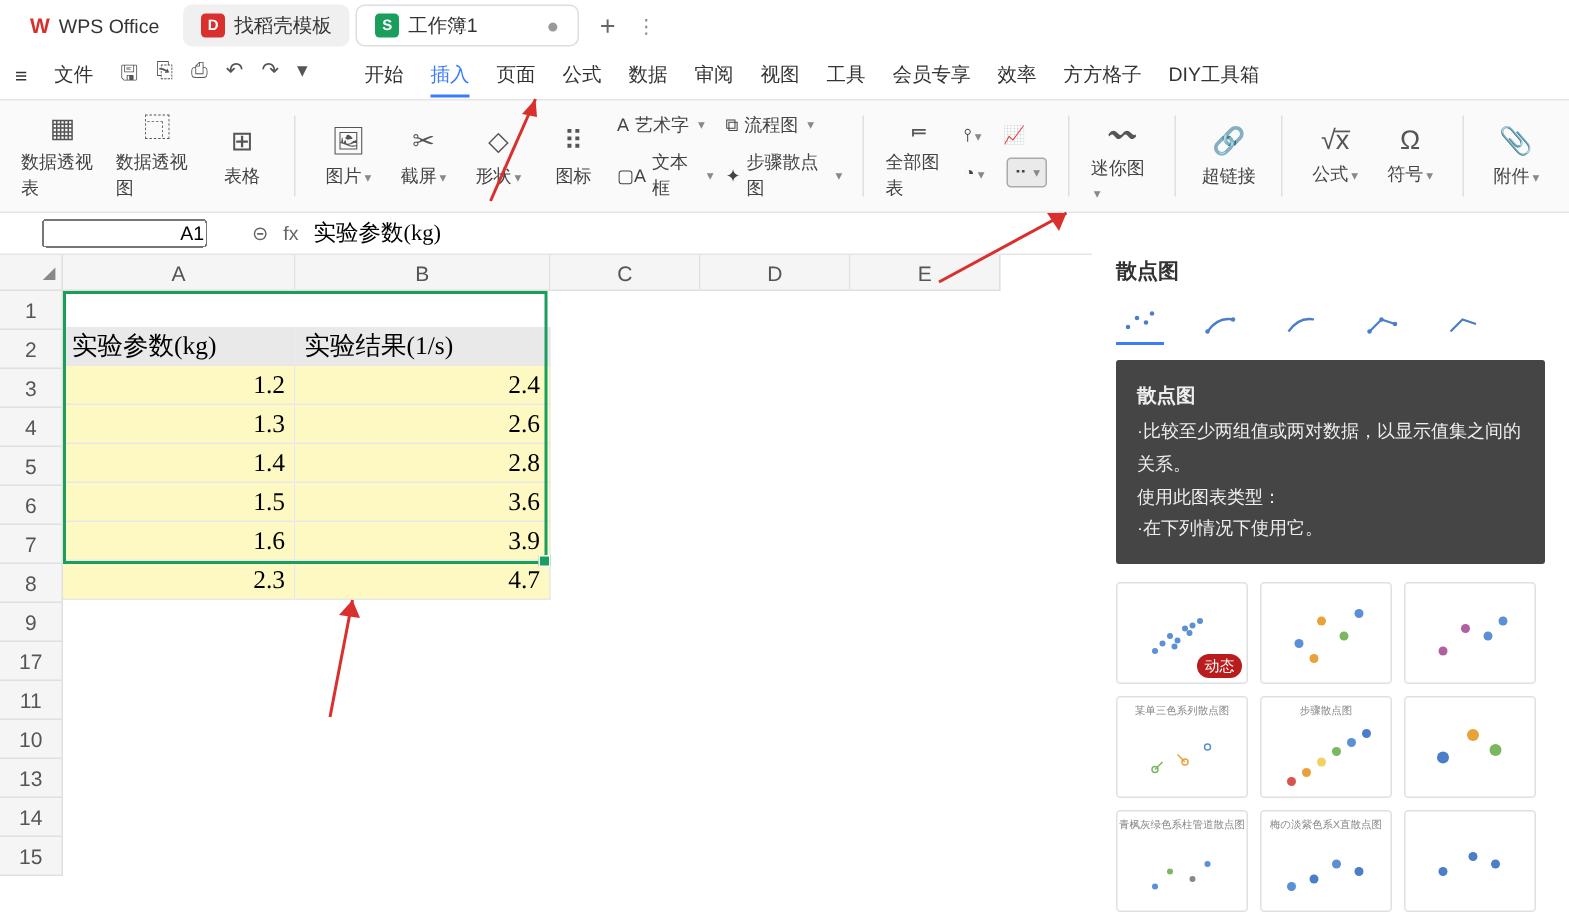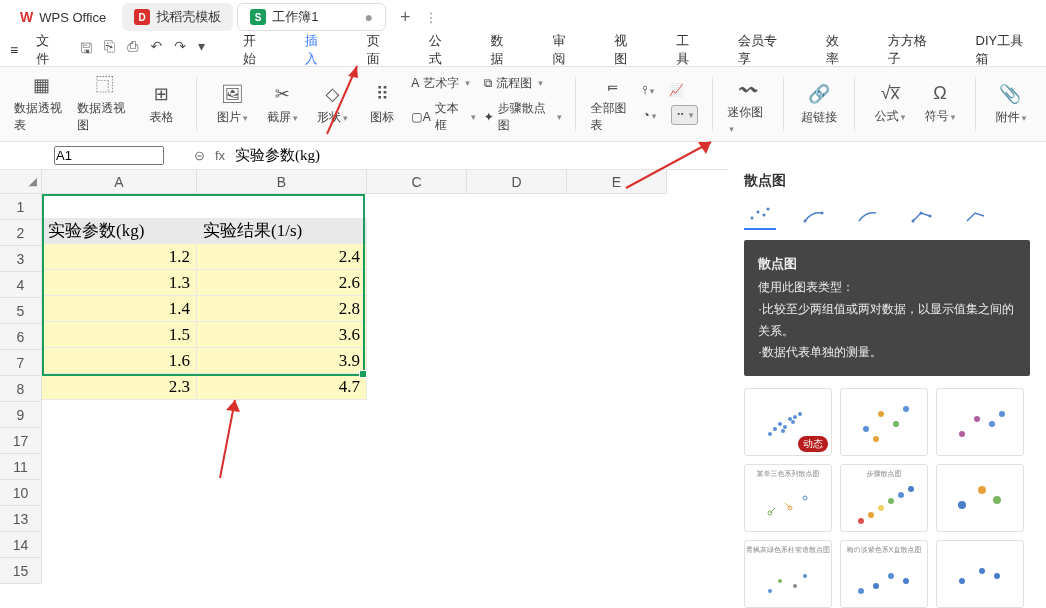--- a/index.html
+++ b/index.html
@@ -13,36 +13,36 @@
     .app-tab .close { color: #999; font-size: 14px; }
     .logo-w { color: #d9302d; font-weight: bold; font-size: 14px; }
     .logo-d { width: 16px; height: 16px; background: #d9302d; border-radius: 3px; display: inline-flex; align-items: center; justify-content: center; color: #fff; font-size: 10px; font-weight: bold; }
     .logo-s { width: 16px; height: 16px; background: #1a9e5c; border-radius: 3px; display: inline-flex; align-items: center; justify-content: center; color: #fff; font-size: 10px; font-weight: bold; }
     .add-tab { font-size: 18px; color: #666; padding: 0 10px; }
     
     .menu-bar { height: 32px; display: flex; align-items: center; padding: 0 10px; gap: 18px; color: #333; }
     .menu-bar .ham { font-size: 14px; }
     .menu-bar .qat { display: flex; gap: 12px; color: #555; }
     .menu-bar .qat span { font-size: 14px; }
-    .menu-bar .tabs { display: flex; gap: 36px; margin-left: 20px; }
+    .menu-bar .tabs { display: flex; gap: 18px; margin-left: 20px; }
     .menu-bar .tabs span { cursor: pointer; position: relative; }
     .menu-bar .tabs .active { color: #3b7cff; }
     .menu-bar .tabs .active::after { content: ""; position: absolute; left: 0; right: 0; bottom: -6px; height: 2px; background: #3b7cff; }
     
     .ribbon { height: 76px; border-top: 1px solid #e5e5e5; border-bottom: 1px solid #e5e5e5; display: flex; align-items: center; padding: 0 14px; gap: 8px; background: #fafafa; position: relative; }
     .rgroup { display: flex; flex-direction: column; align-items: center; gap: 4px; color: #444; font-size: 12px; min-width: 42px; }
     .rgroup .ic { font-size: 18px; color: #555; }
     .rsmall-col { display: flex; flex-direction: column; gap: 8px; font-size: 12px; color: #444; }
     .rsmall-col .row { display: flex; align-items: center; gap: 4px; }
     .sep { width: 1px; height: 54px; background: #e0e0e0; margin: 0 6px; }
     .dd { font-size: 9px; color: #888; margin-left: 2px; }
     .scatter-btn { border: 1px solid #aaa; background: #eaeaea; border-radius: 3px; padding: 2px 4px; display: inline-flex; align-items: center; gap: 2px; }
     
     .fx-bar { height: 28px; display: flex; align-items: center; border-bottom: 1px solid #e5e5e5; }
-    .name-box { width: 110px; text-align: left; font-size: 13px; margin-left: 54px; }
+    .name-box { width: 110px; text-align: right; font-size: 13px; margin-left: 28px; }
     .fx-bar .ctrls { display: flex; gap: 10px; margin-left: 30px; color: #666; font-size: 13px; align-items: center; }
     .fx-bar .formula { margin-left: 10px; font-size: 15px; font-family: serif; }
     
     .grid-area { display: flex; position: relative; }
     .col-headers { height: 24px; display: flex; }
     .corner { width: 42px; height: 24px; background: #f5f5f5; border-right: 1px solid #e0e0e0; border-bottom: 1px solid #e0e0e0; display: flex; align-items: center; justify-content: flex-end; padding-right: 4px; font-size: 11px; color: #888; }
     .col-h { height: 24px; background: #f5f5f5; border-right: 1px solid #e0e0e0; border-bottom: 1px solid #e0e0e0; text-align: center; line-height: 24px; font-size: 14px; color: #555; }
     .row-h { width: 42px; height: 26px; background: #f5f5f5; border-right: 1px solid #e0e0e0; border-bottom: 1px solid #e0e0e0; text-align: center; line-height: 26px; font-size: 14px; color: #555; }
     .cells { position: relative; }
     .cell { position: absolute; border-right: 1px solid #e8e8e8; border-bottom: 1px solid #e8e8e8; font-family: serif; font-size: 17px; padding: 2px 6px; display: flex; align-items: center; }
@@ -312,23 +312,23 @@
         </svg>
       </div>
     <div class="ct">
         <svg width="24" height="18">
           <path d="M3,14 L11,6 L20,9" stroke="#4a7ec9" fill="none" stroke-width="1.5"></path>
         </svg>
       </div>
   </div>
   <div class="tooltip">
     <div class="t-title">散点图</div>
+    <div>·比较至少两组值或两对数据，以显示值集之间的关系。</div>
     <div>使用此图表类型：</div>
-    <div>·比较至少两组值或两对数据，以显示值集之间的关系。</div>
-    <div>·数据代表单独的测量。</div>
+    <div>·在下列情况下使用它。</div>
   </div>
   <div class="thumbs">
     <div class="thumb"><svg>
           <g fill="#5b8fd6">
             <circle cx="25" cy="45" r="2"></circle>
             <circle cx="30" cy="40" r="2"></circle>
             <circle cx="35" cy="35" r="2"></circle>
             <circle cx="40" cy="38" r="2"></circle>
             <circle cx="45" cy="30" r="2"></circle>
             <circle cx="50" cy="28" r="2"></circle>

